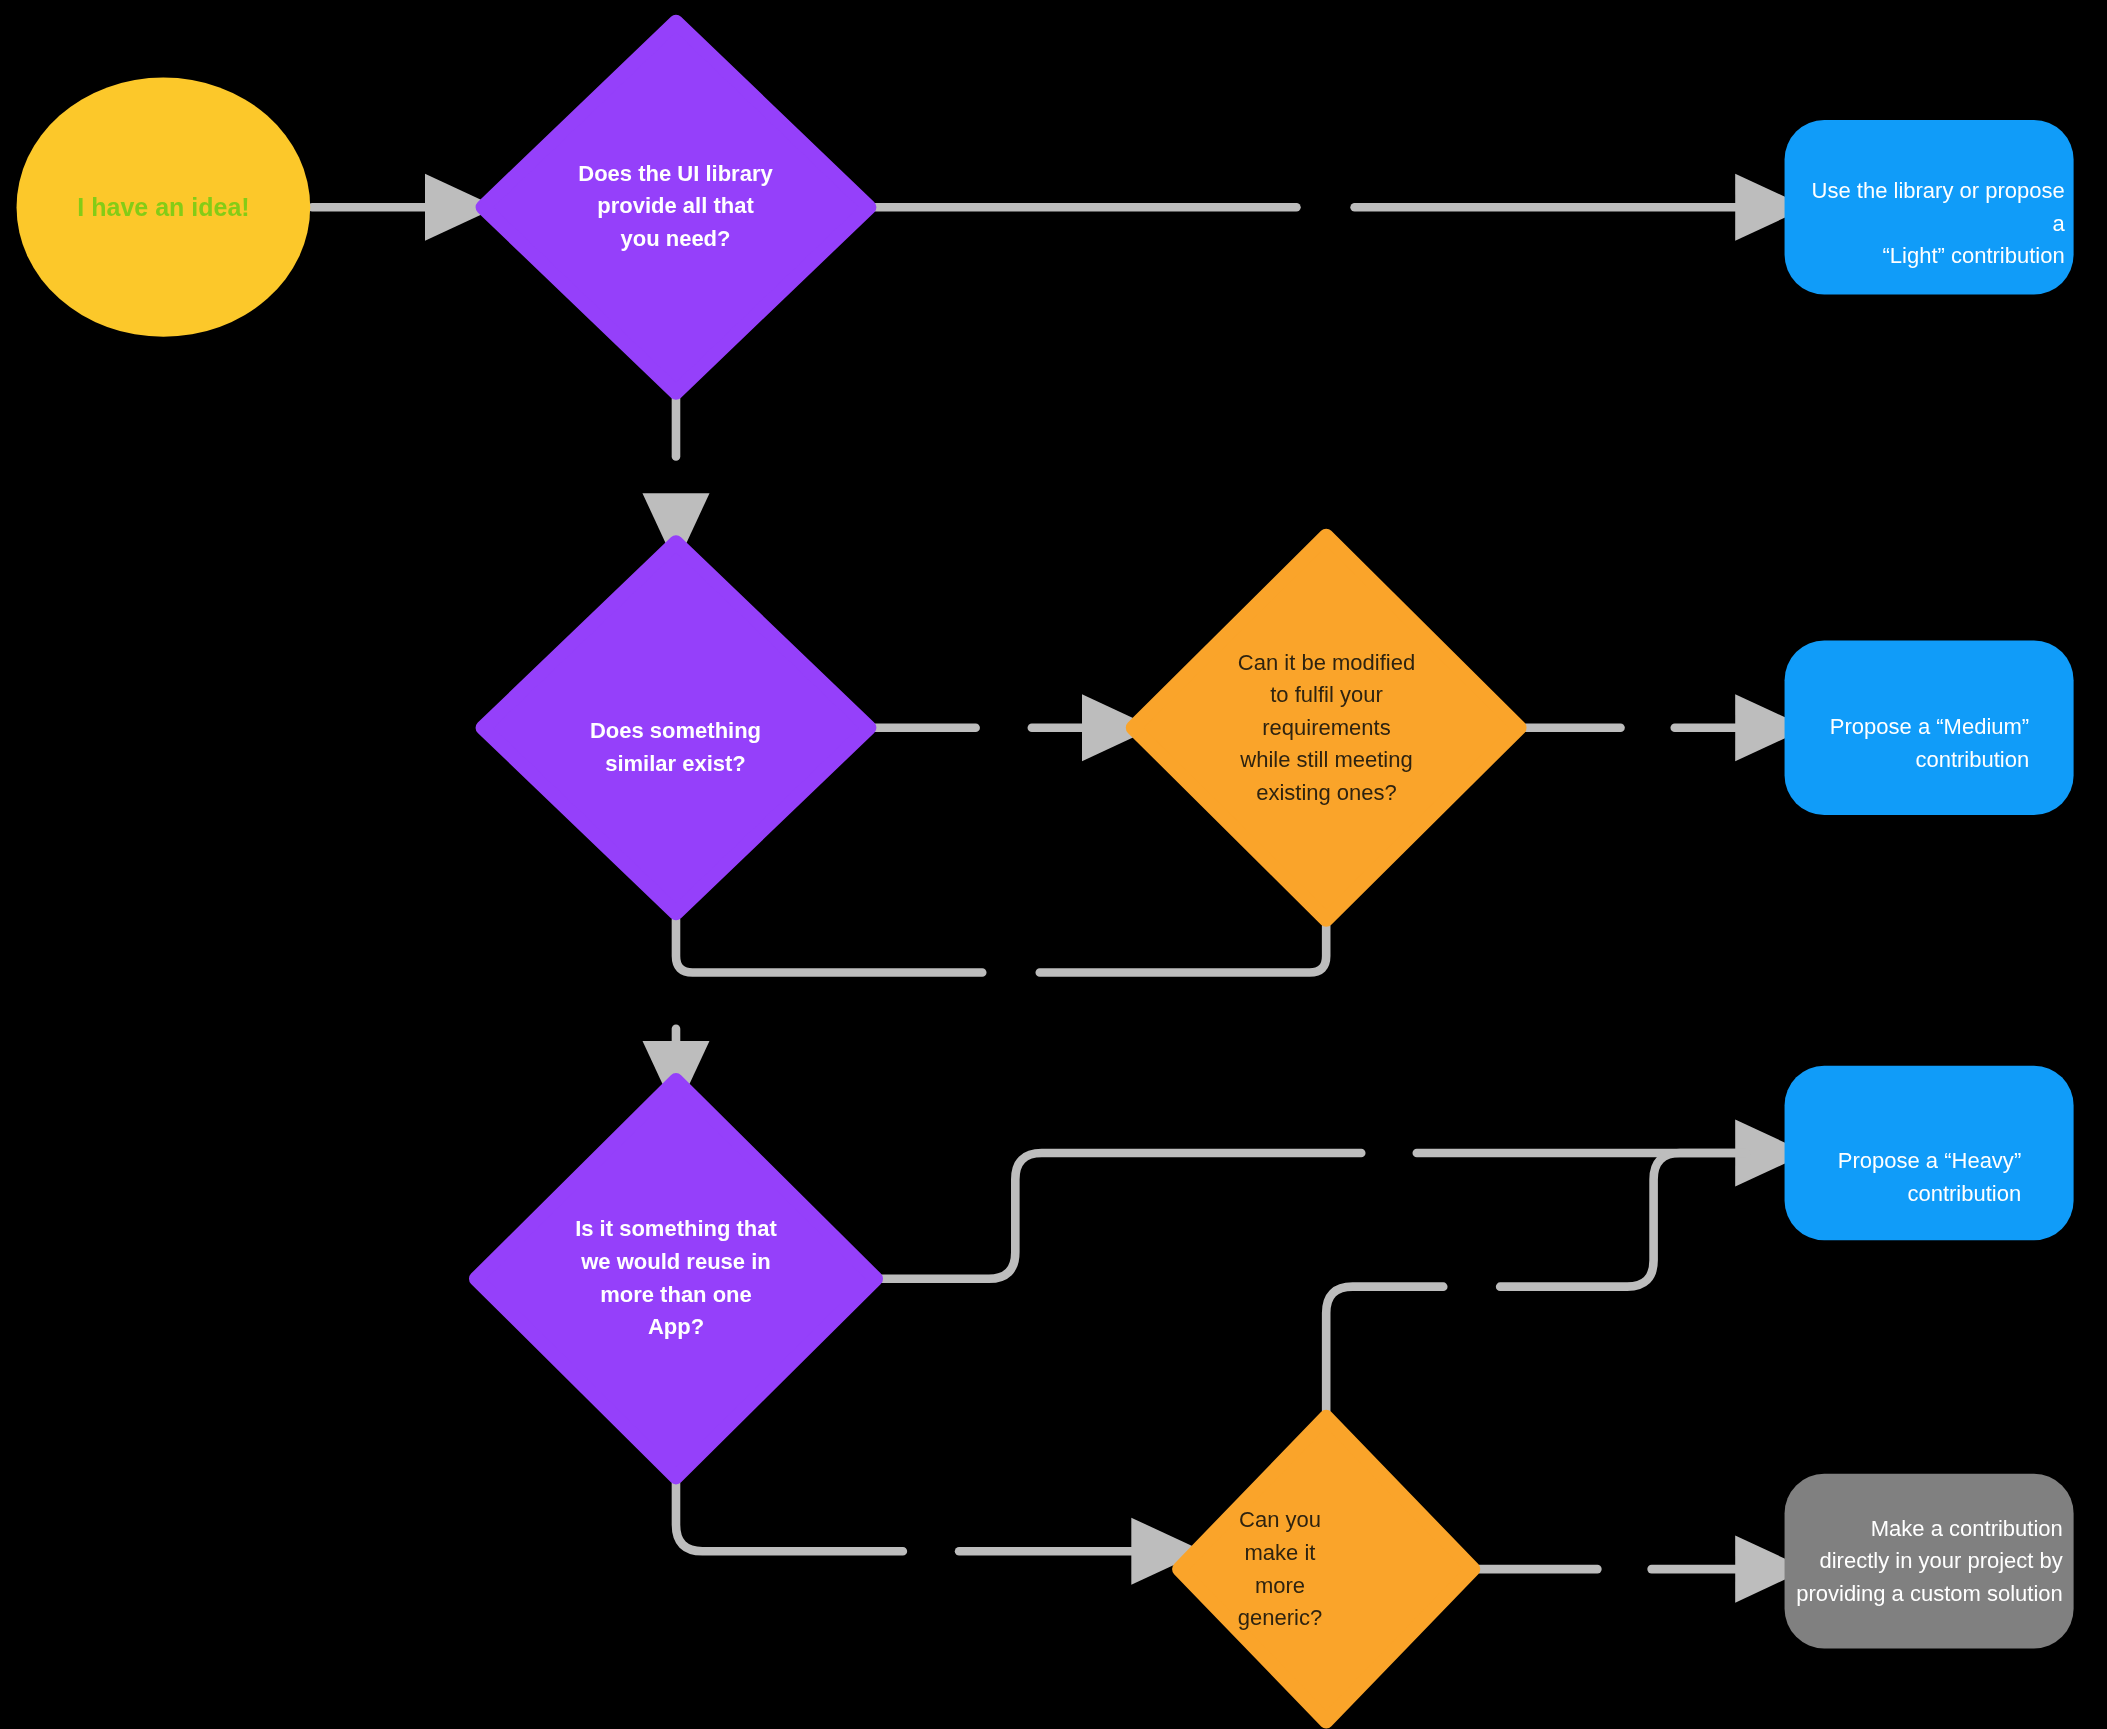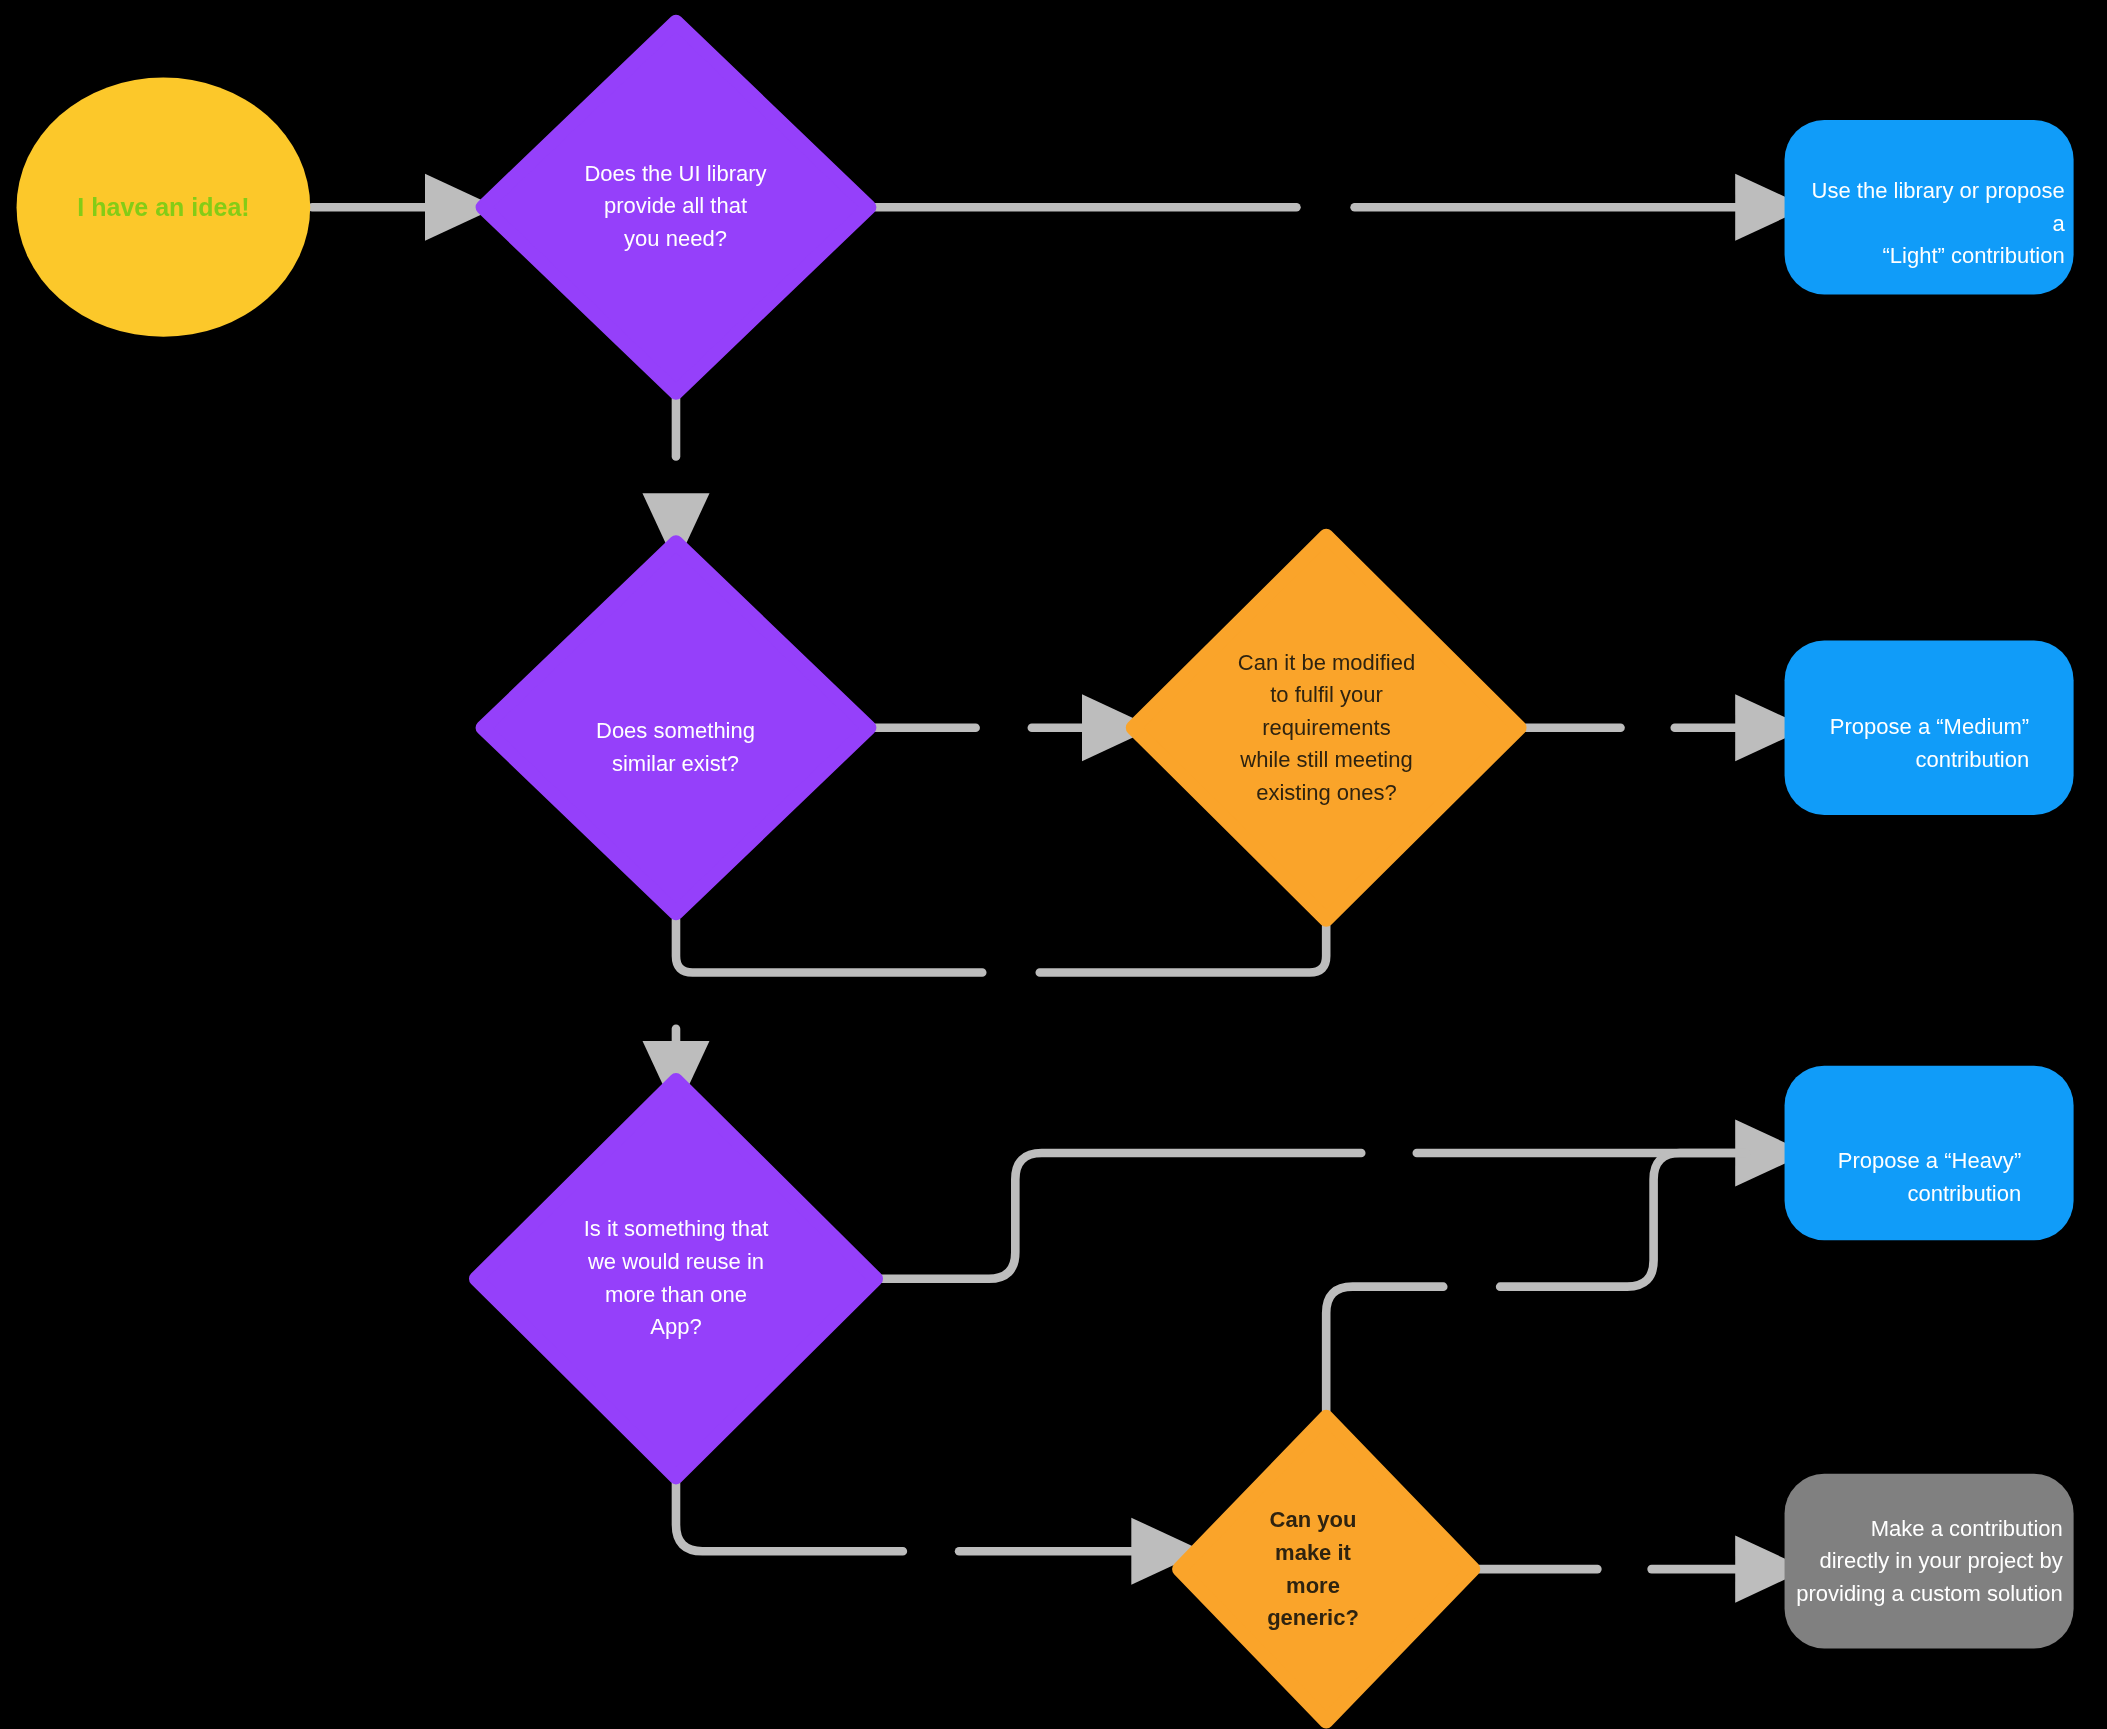--- a/index.html
+++ b/index.html
@@ -33,21 +33,21 @@
     white-space: pre-line;
   }
   .lbl-start {
     color: #84cc16;
     font-size: 25px;
     font-weight: 700;
   }
   .lbl-diamond-purple {
     color: #ffffff;
     font-size: 22px;
-    font-weight: 400;
+    font-weight: 700;
   }
   .lbl-diamond-orange {
     color: #2e2310;
     font-size: 22px;
     font-weight: 400;
   }
   .lbl-box {
     color: #ffffff;
     font-size: 22px;
     font-weight: 400;
@@ -136,21 +136,21 @@
 we would reuse in
 more than one
 App?</div>
 
   <div class="node-label lbl-diamond-orange" style="left:1181px; top:632px; width:291px; height:192px;">Can it be modified
 to fulfil your
 requirements
 while still meeting
 existing ones?</div>
 
-  <div class="node-label lbl-diamond-orange" style="left:1214px; top:1490px; width:198px; height:159px;font-weight:bold;">Can you
+  <div class="node-label lbl-diamond-orange" style="left:1181px; top:1490px; width:198px; height:159px;">Can you
 make it
 more
 generic?</div>
 
   <div class="node-label lbl-box" style="left:1785px; top:120px; width:289px; height:175px; padding:0 9.3px; box-sizing:border-box;">
     <span>
       <span>Use the library or propose a
 “</span><b>Light</b><span>” contribution</span>
     </span>
   </div>

